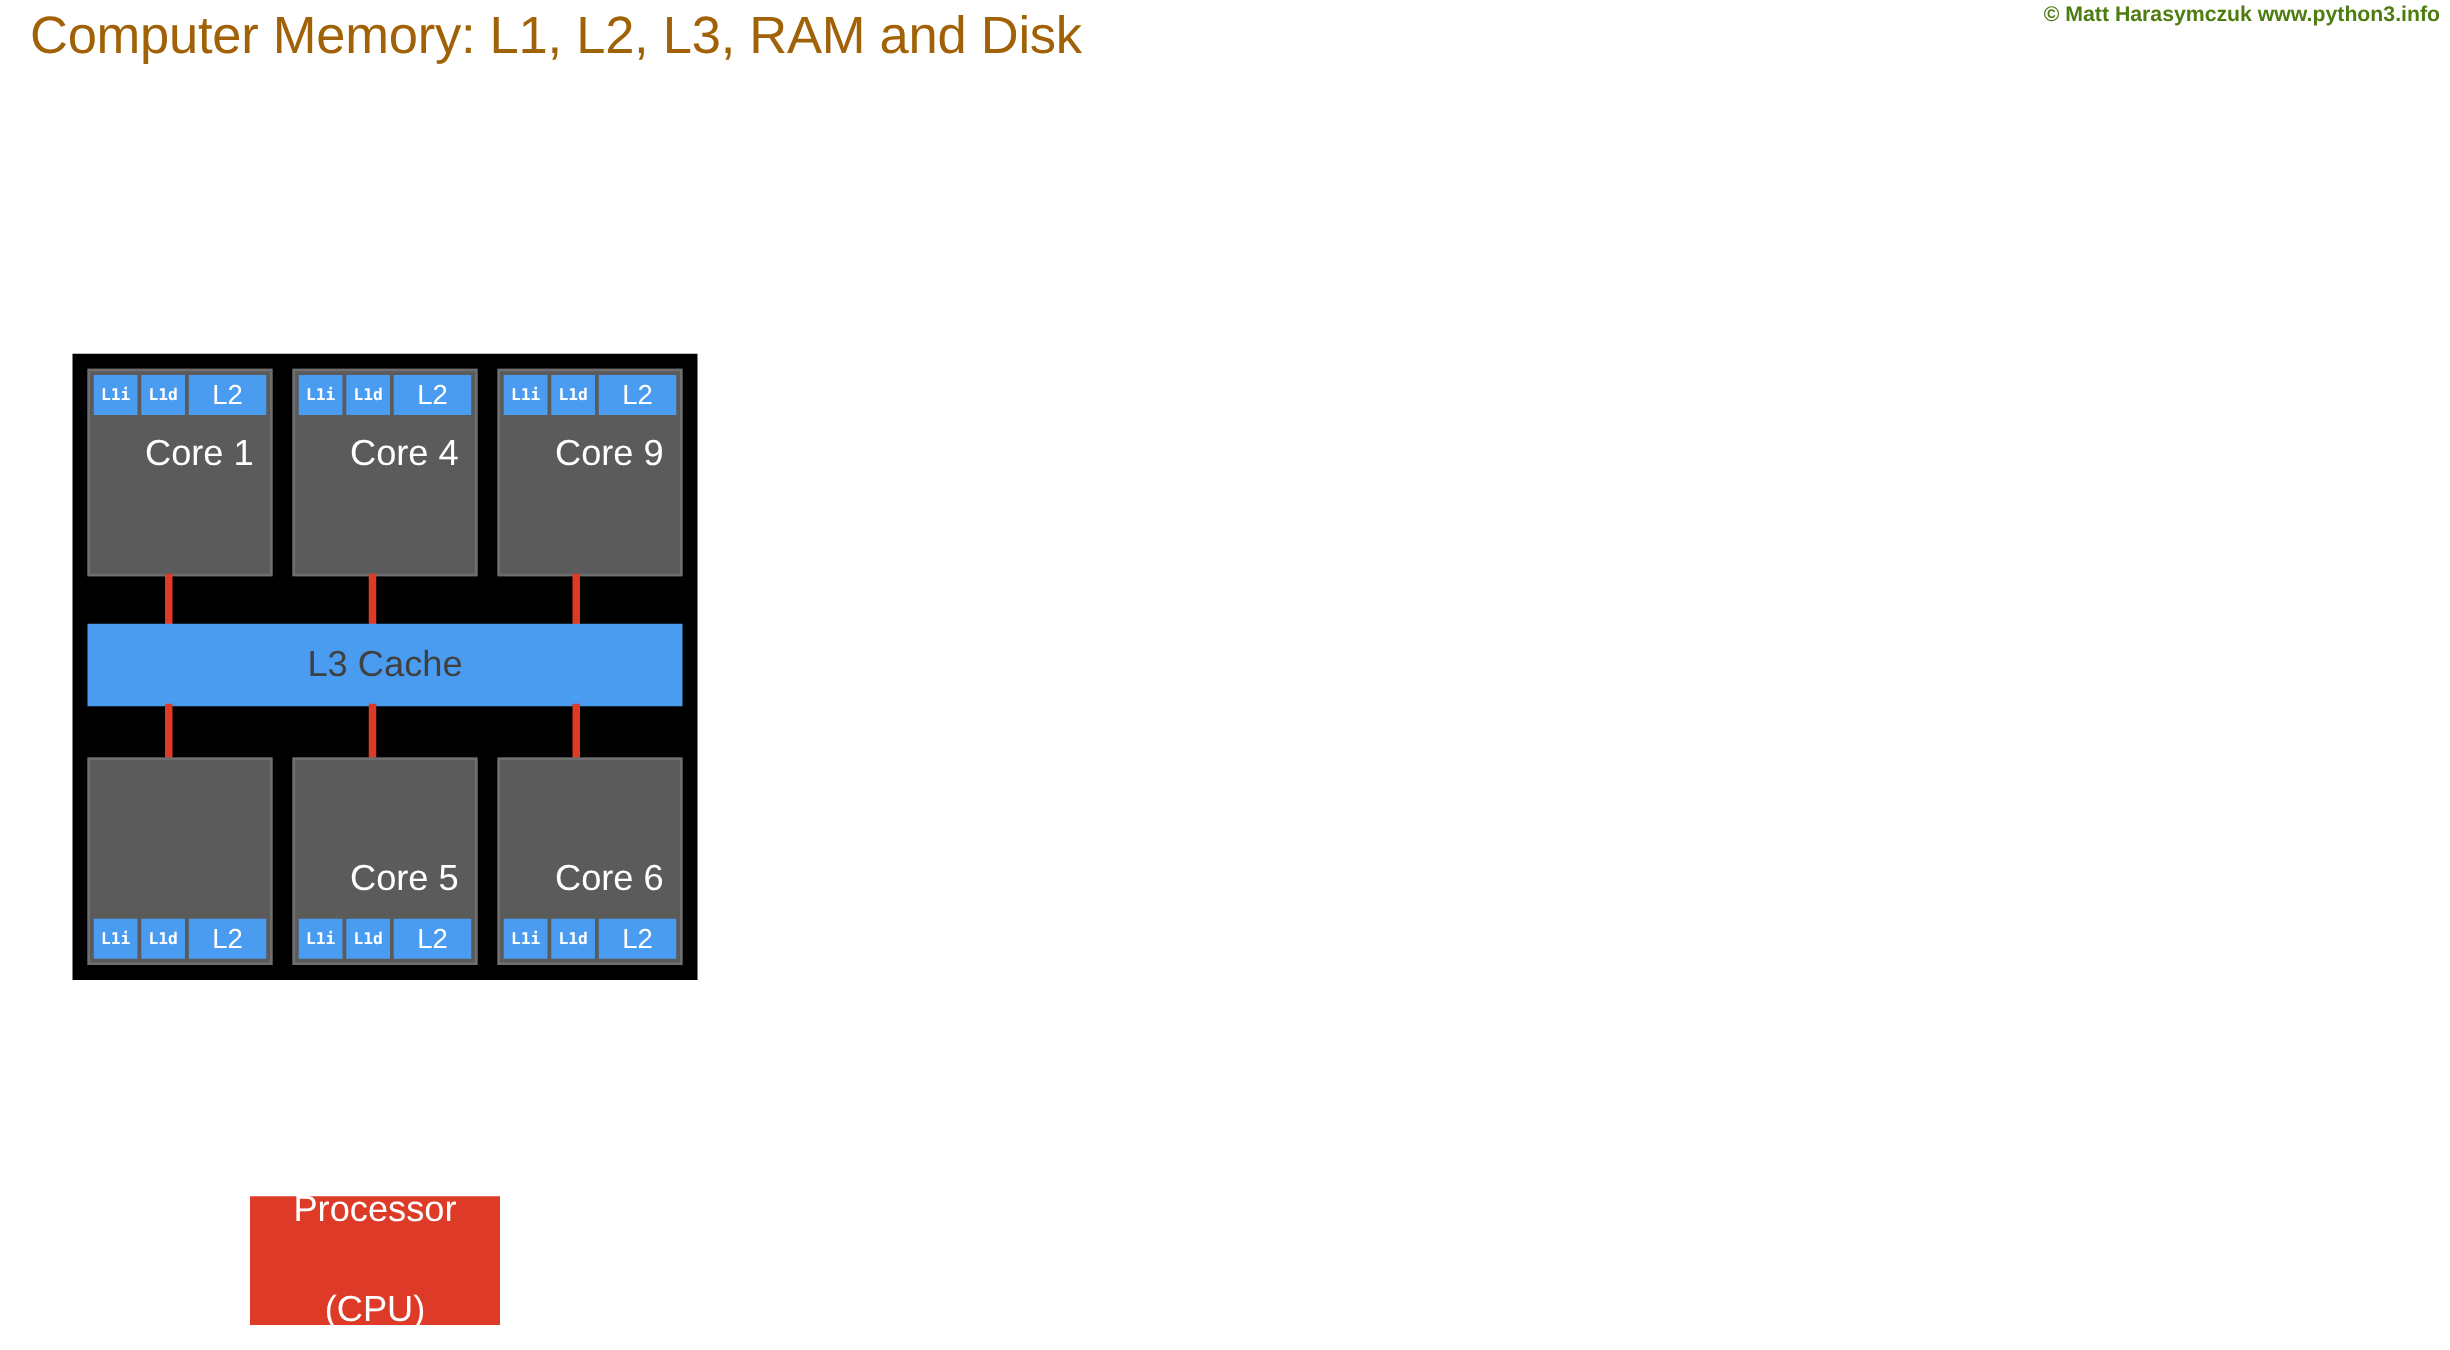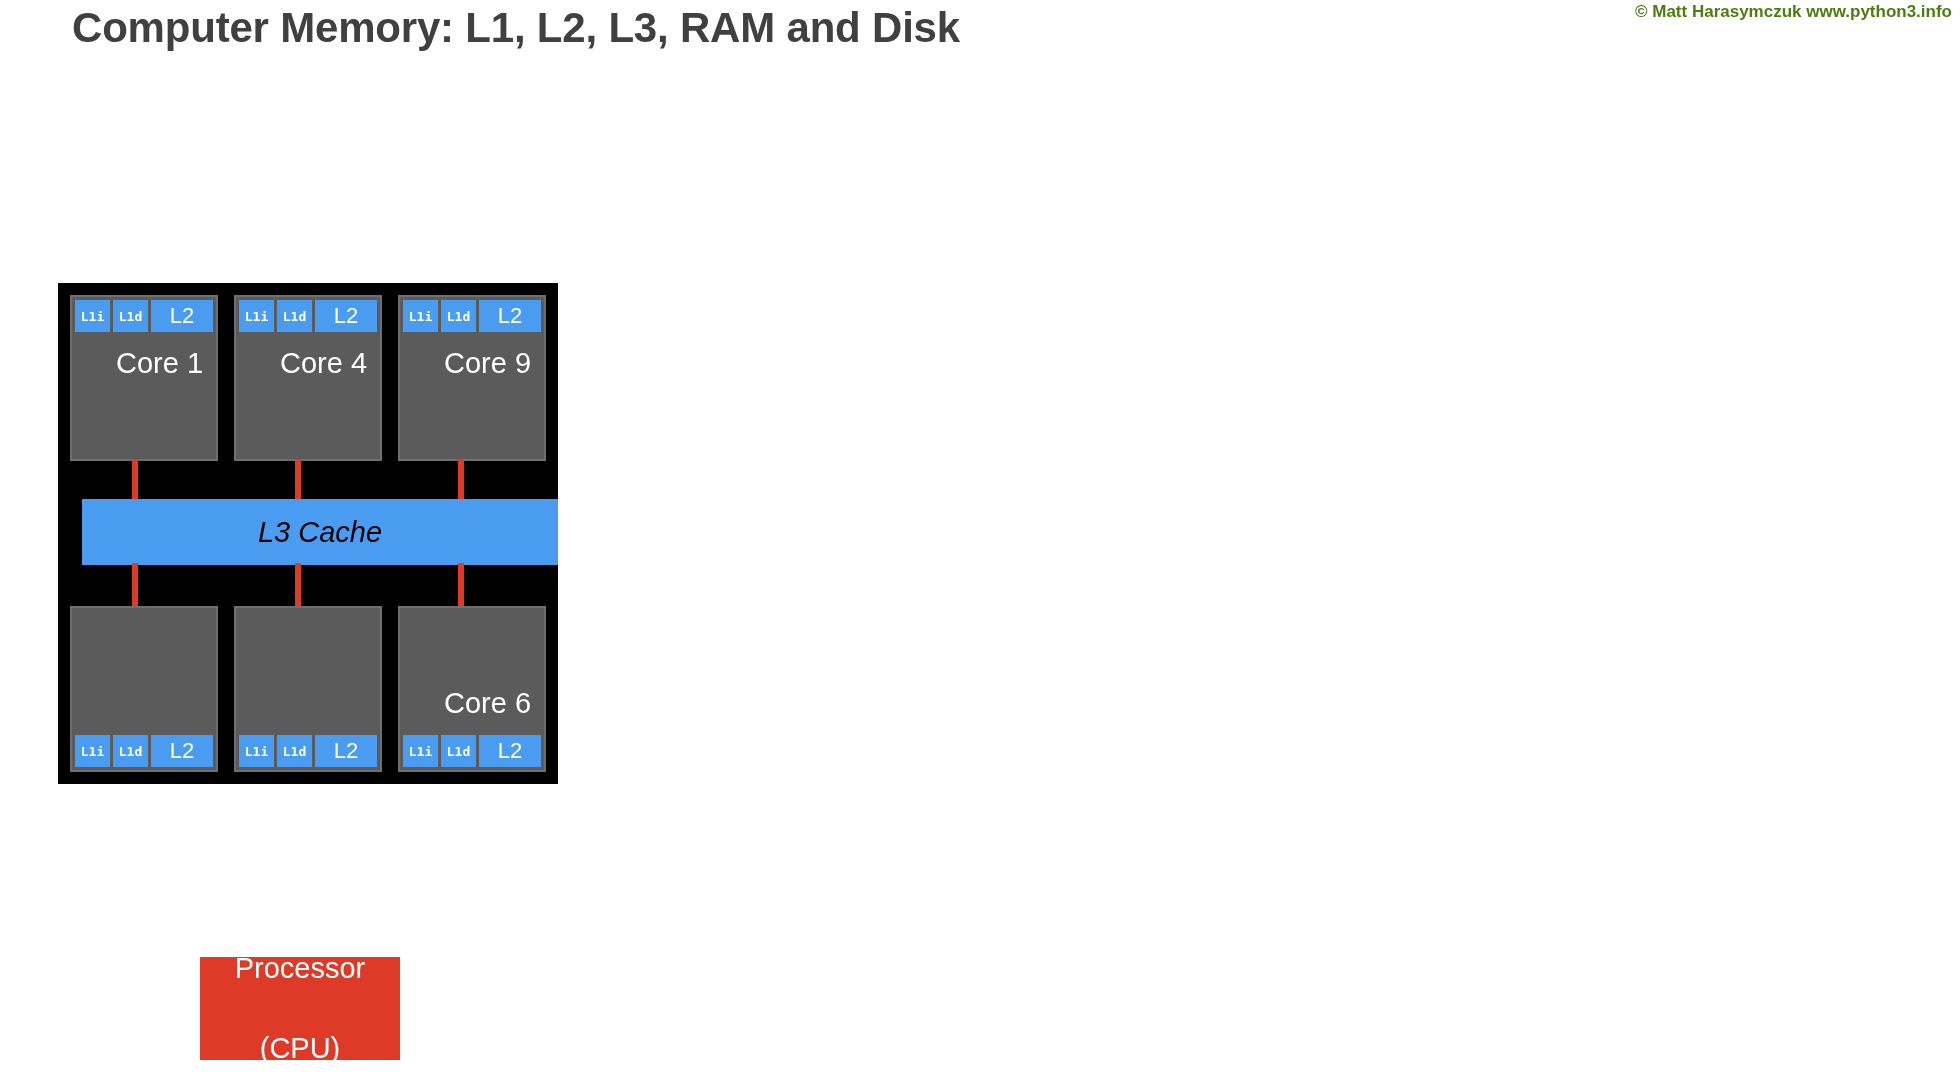--- a/index.html
+++ b/index.html
@@ -15,25 +15,24 @@
     font-family: "Liberation Sans", sans-serif;
     -webkit-font-smoothing: antialiased;
   }
 
   
   .page-title {
     position: absolute;
     left: 24px;
     top: 4px;
     font-size: 42px;
-    font-weight: bold;
-    color: #404040;
+    font-weight: normal;
+    color: #a16207;
     letter-spacing: -0.2px;
     white-space: nowrap;
-    margin-left: 48px;
   }
   .attribution {
     position: absolute;
     right: 8px;
     top: 2px;
     font-size: 17px;
     font-weight: bold;
     color: #4d7c0f;
     white-space: nowrap;
   }
@@ -113,32 +112,31 @@
   }
   .core-row.bottom .core-label {
     align-items: flex-end;
     padding-top: 0;
     padding-bottom: 12px;
   }
 
   
   .l3-cache {
     position: absolute;
-    left: 24px;
+    left: 12px;
     top: 216px;
     width: 476px;
     height: 66px;
     background: #4a9cf0;
-    color: #000000;
+    color: #404040;
     display: flex;
     align-items: center;
     justify-content: center;
     font-size: 29px;
     box-sizing: border-box;
-    font-style: italic;
   }
 
   
   .connector {
     position: absolute;
     width: 6px;
     background: #de3b27;
   }
   .connector.up   { top: 176px; height: 42px; }
   .connector.down { top: 280px; height: 44px; }
@@ -223,20 +221,21 @@
         <div class="cache-cell l2">L2</div>
       </div>
     </div>
 
     <div class="core">
       <div class="cache-strip">
         <div class="cache-cell l1">L1i</div>
         <div class="cache-cell l1">L1d</div>
         <div class="cache-cell l2">L2</div>
       </div>
+      <div class="core-label">Core 5</div>
     </div>
 
     <div class="core">
       <div class="cache-strip">
         <div class="cache-cell l1">L1i</div>
         <div class="cache-cell l1">L1d</div>
         <div class="cache-cell l2">L2</div>
       </div>
       <div class="core-label">Core 6</div>
     </div>

